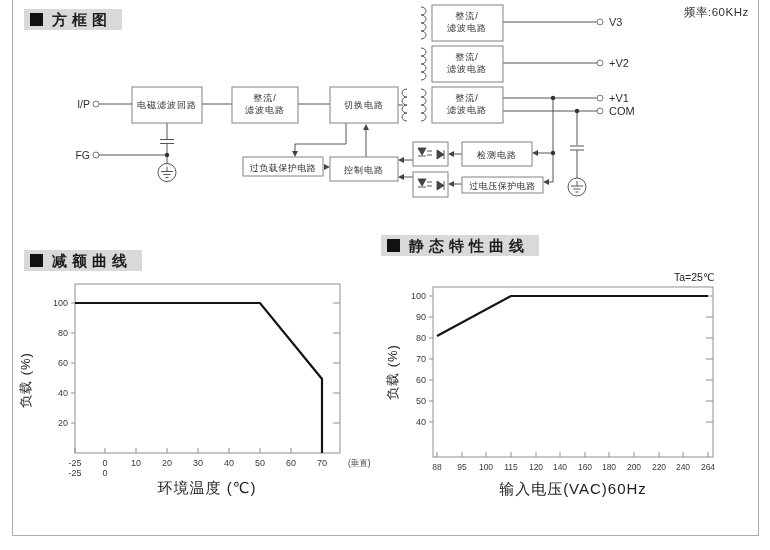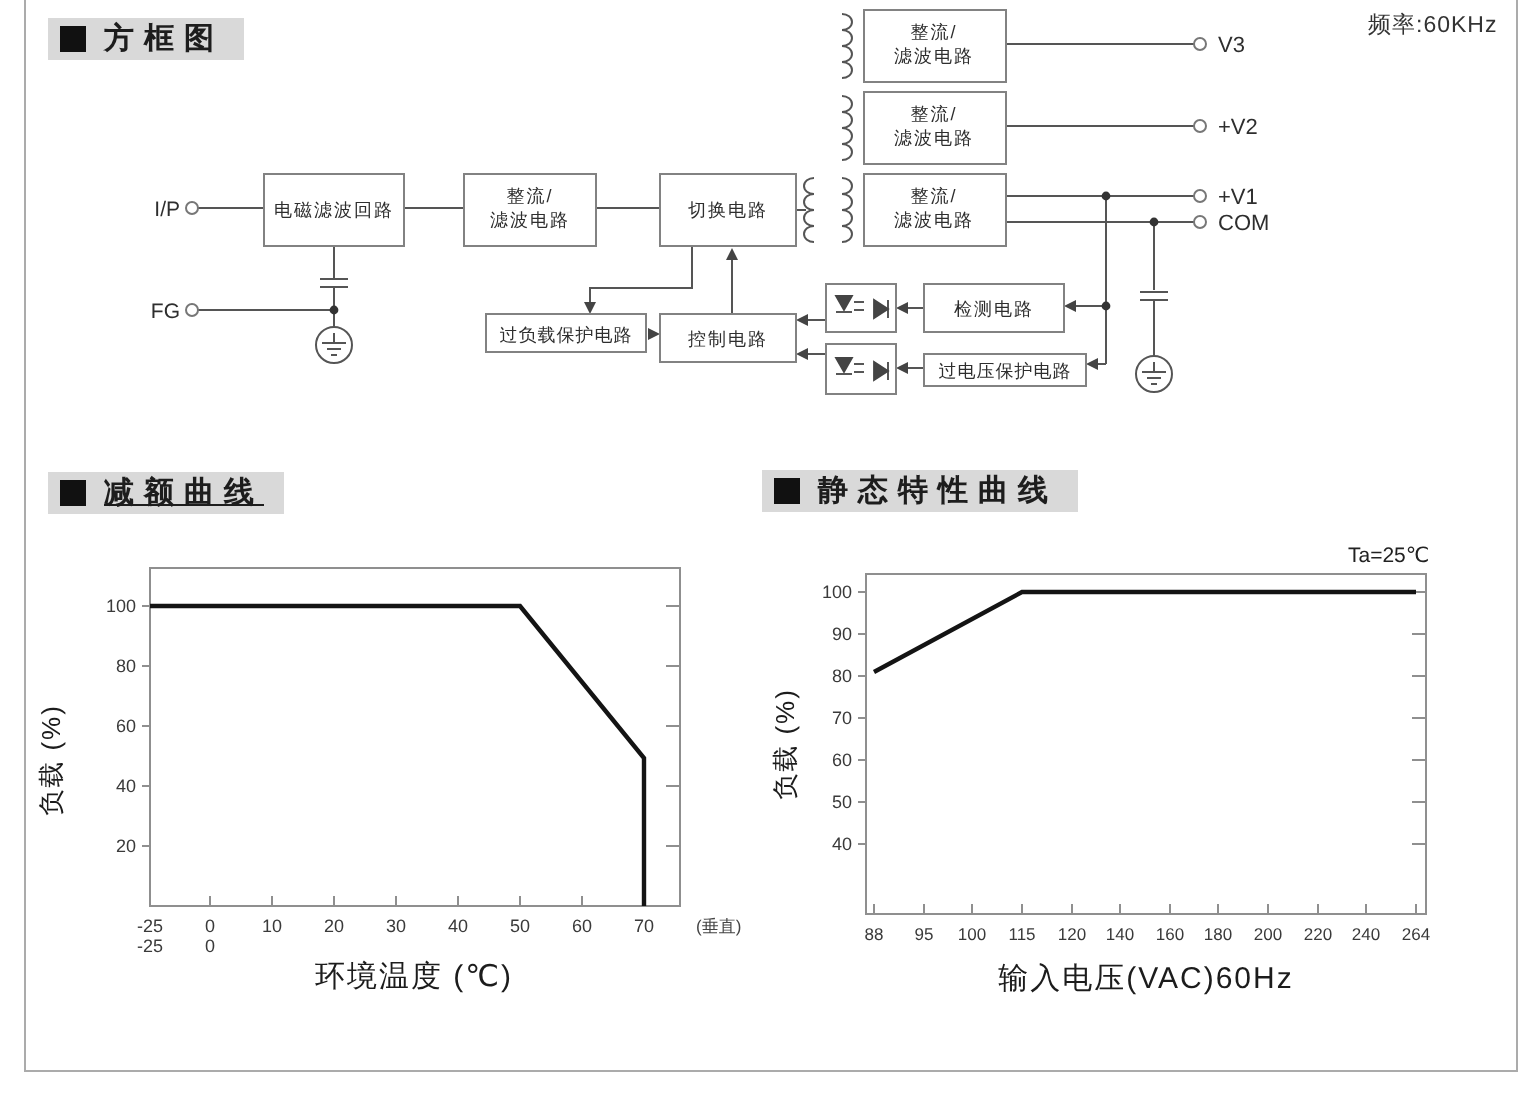--- a/index.html
+++ b/index.html
@@ -175,21 +175,21 @@
     <text class="boxlbl2" x="502.5" y="188.5" text-anchor="middle">过电压保护电路</text>
 
     <text class="iolbl" x="90" y="108" text-anchor="end">I/P</text>
     <text class="iolbl" x="90" y="159" text-anchor="end">FG</text>
     <text class="outlbl" x="609" y="26">V3</text>
     <text class="outlbl" x="609" y="67">+V2</text>
     <text class="outlbl" x="609" y="102">+V1</text>
     <text class="outlbl" x="609" y="115">COM</text>
   </svg>
 
-  <div class="sec-head" style="left:24px;top:236px;text-decoration:underline;">
+  <div class="sec-head" style="left:24px;top:250px;">
     <span class="sq"></span>
     <span>减额曲线</span>
   </div>
   <div class="sec-head" style="left:381px;top:235px;">
     <span class="sq"></span>
     <span>静态特性曲线</span>
   </div>
 
   <svg style="left:15px;top:260px;" width="370" height="250" viewBox="0 0 370 250">
     <rect x="60" y="24" width="265" height="169" fill="none" stroke="#8f8f8f" stroke-width="1"></rect>

